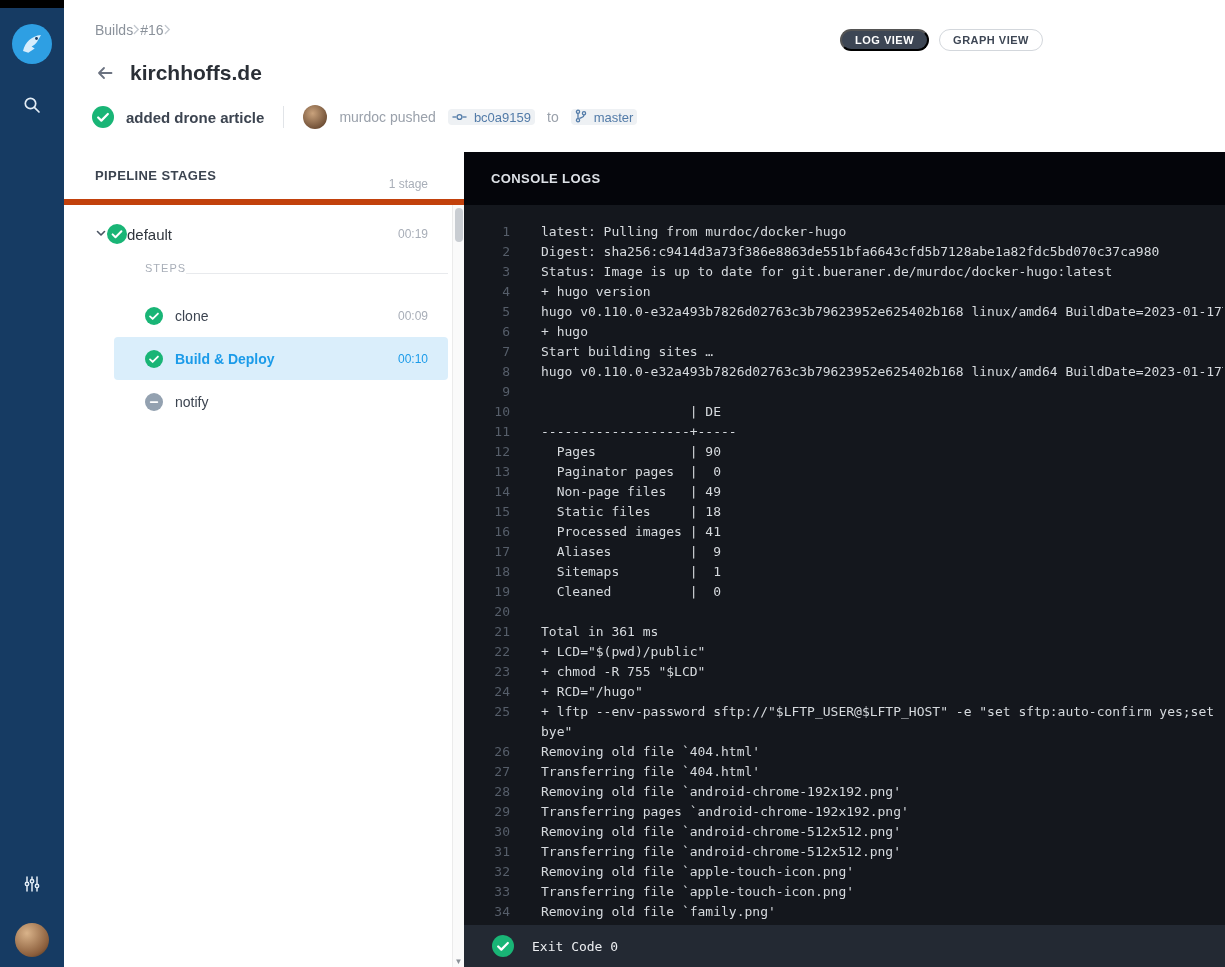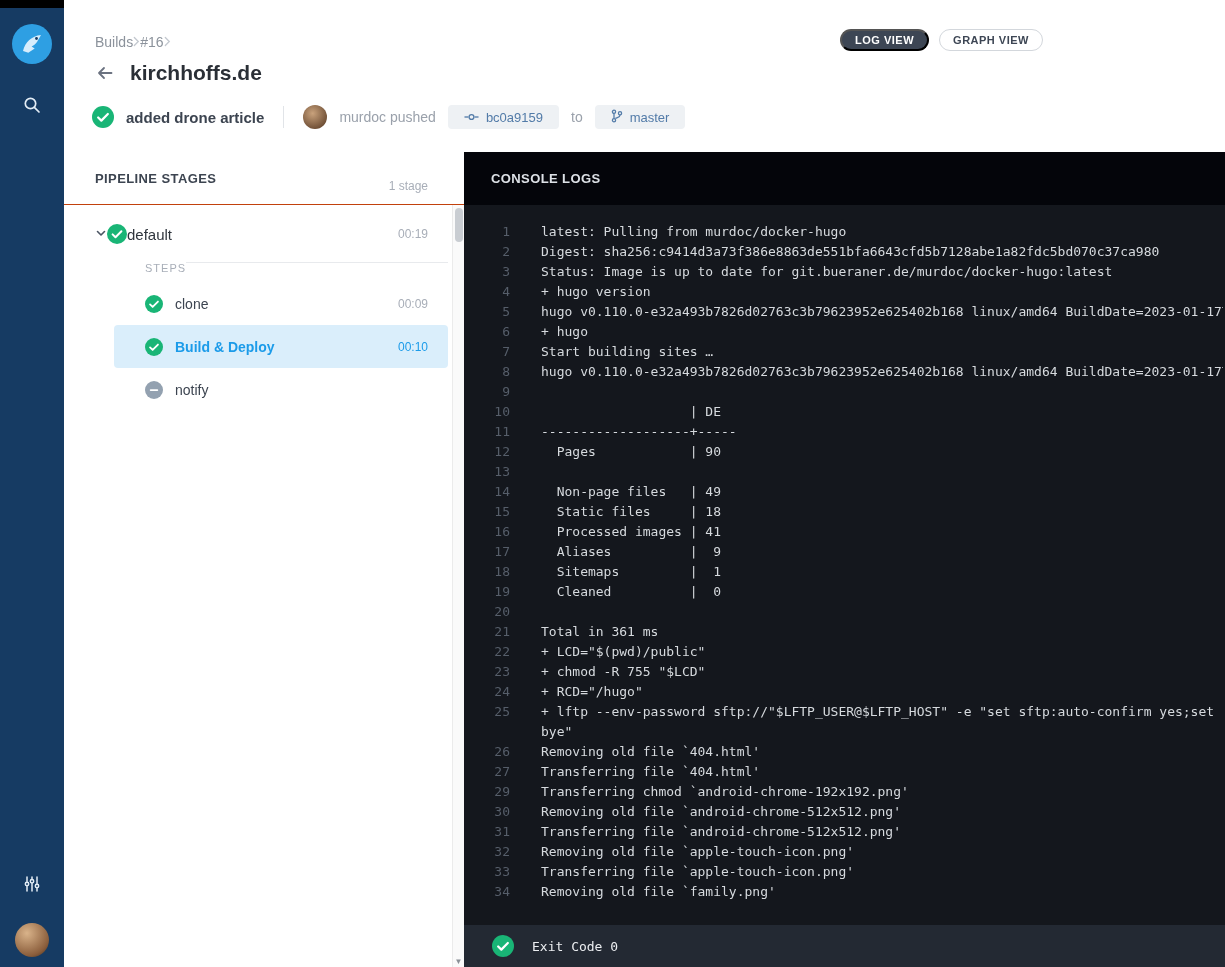--- a/index.html
+++ b/index.html
@@ -11,49 +11,49 @@
   .sidebar-notch { height:8px; width:100%; background:#000; }
   .logo { width:40px; height:40px; margin-top:16px; border-radius:50%; cursor:pointer; }
   .icon-btn { margin-top:32px; cursor:pointer; display:flex; }
   .sidebar-spacer { flex:1; }
   .settings-btn { margin-bottom:30px; cursor:pointer; display:flex; }
   .sidebar-avatar { width:34px; height:34px; border-radius:50%; margin-bottom:10px; cursor:pointer;
       background: radial-gradient(circle at 35% 30%, #d9b38a, #8a5d3b 70%, #30241a); }
 
   
   .topbar { position:absolute; left:64px; top:0; right:0; height:152px; background:#fff; }
-  .breadcrumb { position:absolute; left:31px; top:34px; display:flex; align-items:center; font-size:14px; color:#8b929b; }
+  .breadcrumb { position:absolute; left:31px; top:22px; display:flex; align-items:center; font-size:14px; color:#8b929b; }
   .crumb { cursor:pointer; }
   .title-row { position:absolute; left:31px; top:61px; display:flex; align-items:center; gap:15px; }
   .back-arrow { display:flex; cursor:pointer; }
   .page-title { font-size:21px; font-weight:700; color:#2a2f36; }
   .commit-row { position:absolute; left:28px; top:104px; display:flex; align-items:center; gap:12px; height:26px; }
   .commit-msg { font-size:15px; font-weight:700; color:#3c4450; }
   .v-divider { width:1px; height:22px; background:#e1e4e8; margin:0 7px; }
   .mini-avatar { width:24px; height:24px; border-radius:50%; flex:none;
       background: radial-gradient(circle at 40% 35%, #c9a27c, #6e4e35 75%, #2e2115); }
   .gray-text { font-size:14px; color:#9aa1ab; }
-  .badge { display:flex; align-items:center; gap:7px; background:#eef1f4; border-radius:4px; height:24px; padding:0 16px; font-size:13px; color:#527ba8; cursor:pointer; }
+  .badge { display:flex; align-items:center; gap:7px; background:#eef1f4; border-radius:4px; height:16px; padding:0 4px; font-size:13px; color:#527ba8; cursor:pointer; }
   .view-buttons { position:absolute; top:29px; right:182px; display:flex; gap:10px; }
   .pill { height:22px; border-radius:11px; font-size:11px; font-weight:700; letter-spacing:.5px; display:flex; align-items:center; padding:0 13px; cursor:pointer; }
   .pill.dark { background:#3d4654; color:#fff; }
   .pill.light { background:#fff; border:1px solid #d3d7dc; color:#3d4654; }
 
   
   .content { position:absolute; top:152px; left:64px; right:0; bottom:0; display:flex; }
 
   
   .pipeline { width:400px; flex:none; position:relative; background:#fff; }
-  .pipeline-header { height:53px; border-bottom:1px solid #c2410c; display:flex; align-items:center; padding:0 36px 0 31px; }
+  .pipeline-header { height:53px; border-bottom:6px solid #c2410c; display:flex; align-items:center; padding:0 36px 0 31px; }
   .pipeline-title { font-size:13px; font-weight:700; color:#3c4450; letter-spacing:.4px; flex:1; }
   .stage-count { font-size:12px; color:#a8aeb8;margin-top:16px; }
   .stage-row { margin-top:7px; height:44px; display:flex; align-items:center; padding:0 36px 0 31px; cursor:pointer; }
   .stage-name { font-size:15px; font-weight:500; color:#2f353d; flex:1; }
   .dur { font-size:12px; color:#a8aeb8; }
-  .steps-label-row { display:flex; align-items:flex-start; margin:6px 16px 8px 81px; }
+  .steps-label-row { display:flex; align-items:flex-end; margin:6px 16px 20px 81px; }
   .steps-label { font-size:11px; color:#a8aeb8; letter-spacing:1px; }
   .steps-line { flex:1; height:1px; background:#e8eaed; }
   .step-row { height:43px; margin:0 16px 0 50px; border-radius:4px; display:flex; align-items:center; gap:12px; padding:0 20px 0 31px; cursor:pointer; }
   .step-row.selected { background:#daeefb; }
   .step-name { flex:1; font-size:14px; color:#3c4450; }
   .step-row.selected .step-name { color:#1b9be9; font-weight:700; }
   .step-row.selected .dur { color:#1b9be9; }
   .status-icon { display:flex; flex:none; }
   .status-icon svg { width:18px; height:18px; }
   .stage-row .status-icon svg { width:20px; height:20px; }
@@ -280,20 +280,21 @@
           <div class="log-row">
             <span class="log-num">11</span>
             <span class="log-text">-------------------+-----</span>
           </div>
           <div class="log-row">
             <span class="log-num">12</span>
             <span class="log-text">  Pages            | 90</span>
           </div>
           <div class="log-row">
             <span class="log-num">13</span>
+            <span class="log-text">  Paginator pages  |  0</span>
           </div>
           <div class="log-row">
             <span class="log-num">14</span>
             <span class="log-text">  Non-page files   | 49</span>
           </div>
           <div class="log-row">
             <span class="log-num">15</span>
             <span class="log-text">  Static files     | 18</span>
           </div>
           <div class="log-row">
@@ -342,22 +343,26 @@
           </div>
           <div class="log-row">
             <span class="log-num">26</span>
             <span class="log-text">Removing old file `404.html'</span>
           </div>
           <div class="log-row">
             <span class="log-num">27</span>
             <span class="log-text">Transferring file `404.html'</span>
           </div>
           <div class="log-row">
+            <span class="log-num">28</span>
+            <span class="log-text">Removing old file `android-chrome-192x192.png'</span>
+          </div>
+          <div class="log-row">
             <span class="log-num">29</span>
-            <span class="log-text">Transferring chmod `android-chrome-192x192.png'</span>
+            <span class="log-text">Transferring pages `android-chrome-192x192.png'</span>
           </div>
           <div class="log-row">
             <span class="log-num">30</span>
             <span class="log-text">Removing old file `android-chrome-512x512.png'</span>
           </div>
           <div class="log-row">
             <span class="log-num">31</span>
             <span class="log-text">Transferring file `android-chrome-512x512.png'</span>
           </div>
           <div class="log-row">

